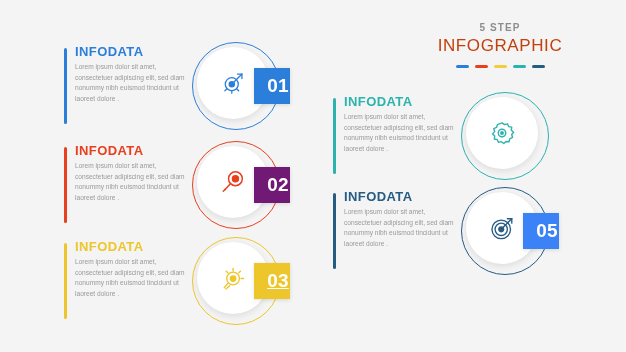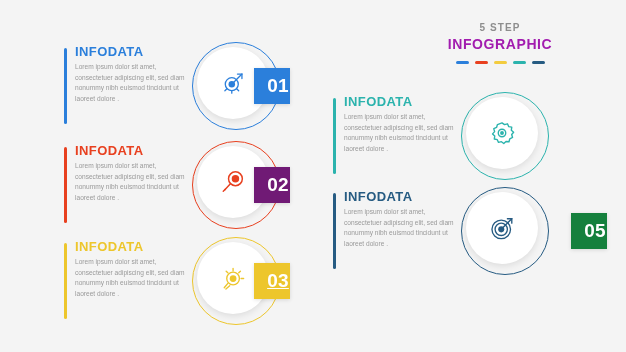--- a/index.html
+++ b/index.html
@@ -29,24 +29,24 @@
     text-align: center;
   }
   .title-small {
     font-size: 10px;
     letter-spacing: 1.1px;
     color: #8d8d8d;
     font-weight: 700;
     margin-bottom: 3px;
   }
   .title-main {
-    font-size: 14px;
+    font-size: 17px;
     letter-spacing: 0.6px;
-    color: #a21caf;
-    font-weight: 700;
+    color: #c2410c;
+    font-weight: 400;
   }
   .dash-row {
     margin-top: 9px;
     display: flex;
     justify-content: center;
     gap: 6px;
   }
   .dash {
     width: 13px;
     height: 3px;
@@ -254,18 +254,18 @@
           <div class="disc"></div>
           <div class="icon-holder">
       <svg width="27" height="27" viewBox="0 0 32 32" fill="none" stroke="#265b82" stroke-width="1.6" stroke-linecap="round">
         <circle cx="14.5" cy="17" r="11"></circle>
         <circle cx="14.5" cy="17" r="7.3"></circle>
         <circle cx="14.5" cy="17" r="3.6" fill="#265b82" stroke="none"></circle>
         <line x1="14.5" y1="17" x2="27" y2="4.5"></line>
         <polyline points="21.8,4.5 27,4.5 27,9.7"></polyline>
       </svg>
           </div>
-          <div class="badge" style="background: #15803d; margin-left: 48px;">05</div>
+          <div class="badge" style="background: #3b82f6;">05</div>
         </div>
       </div>
     </div>
 
 </div>
 
 </body></html>

